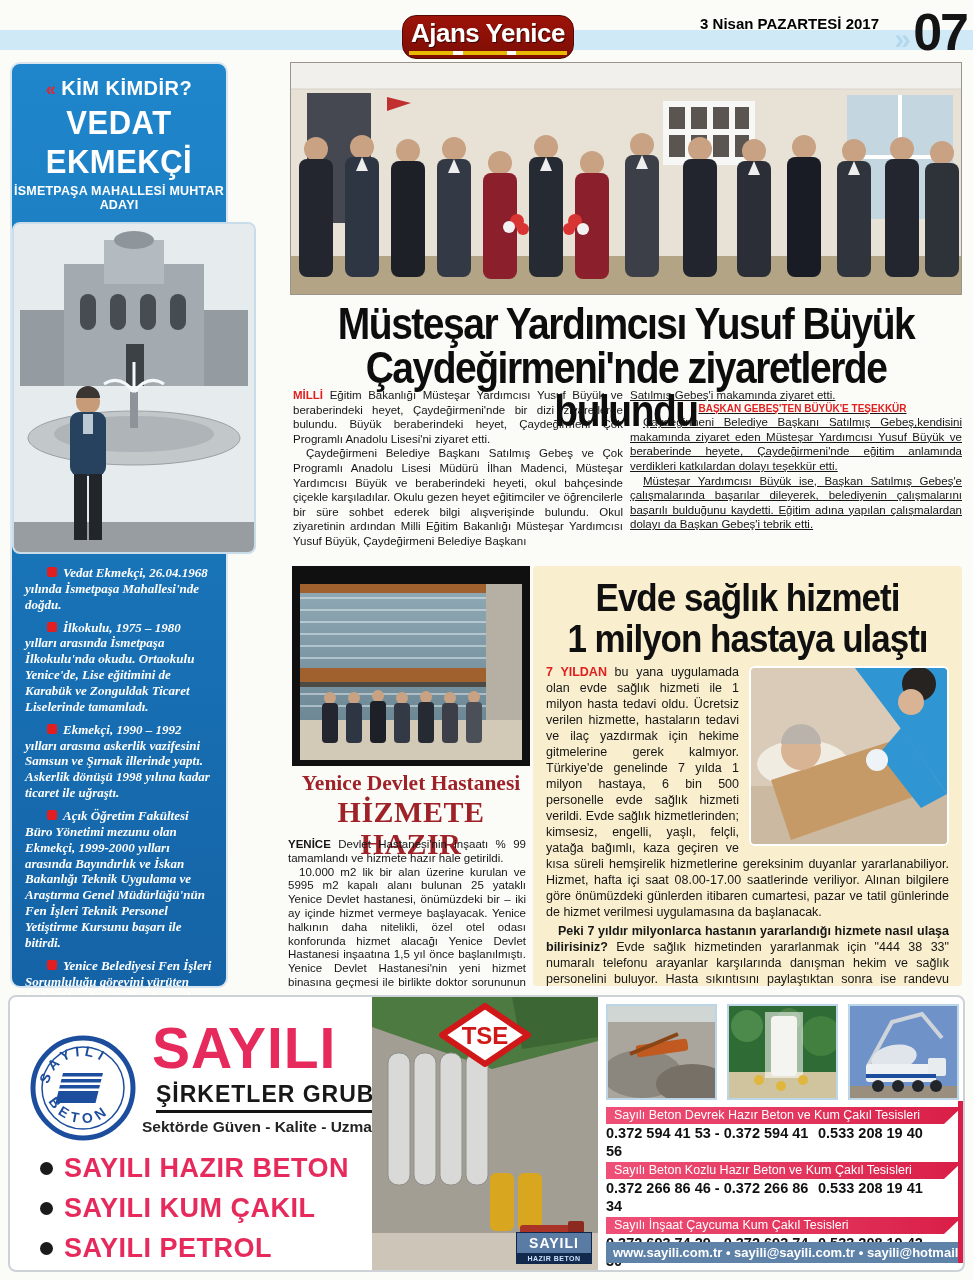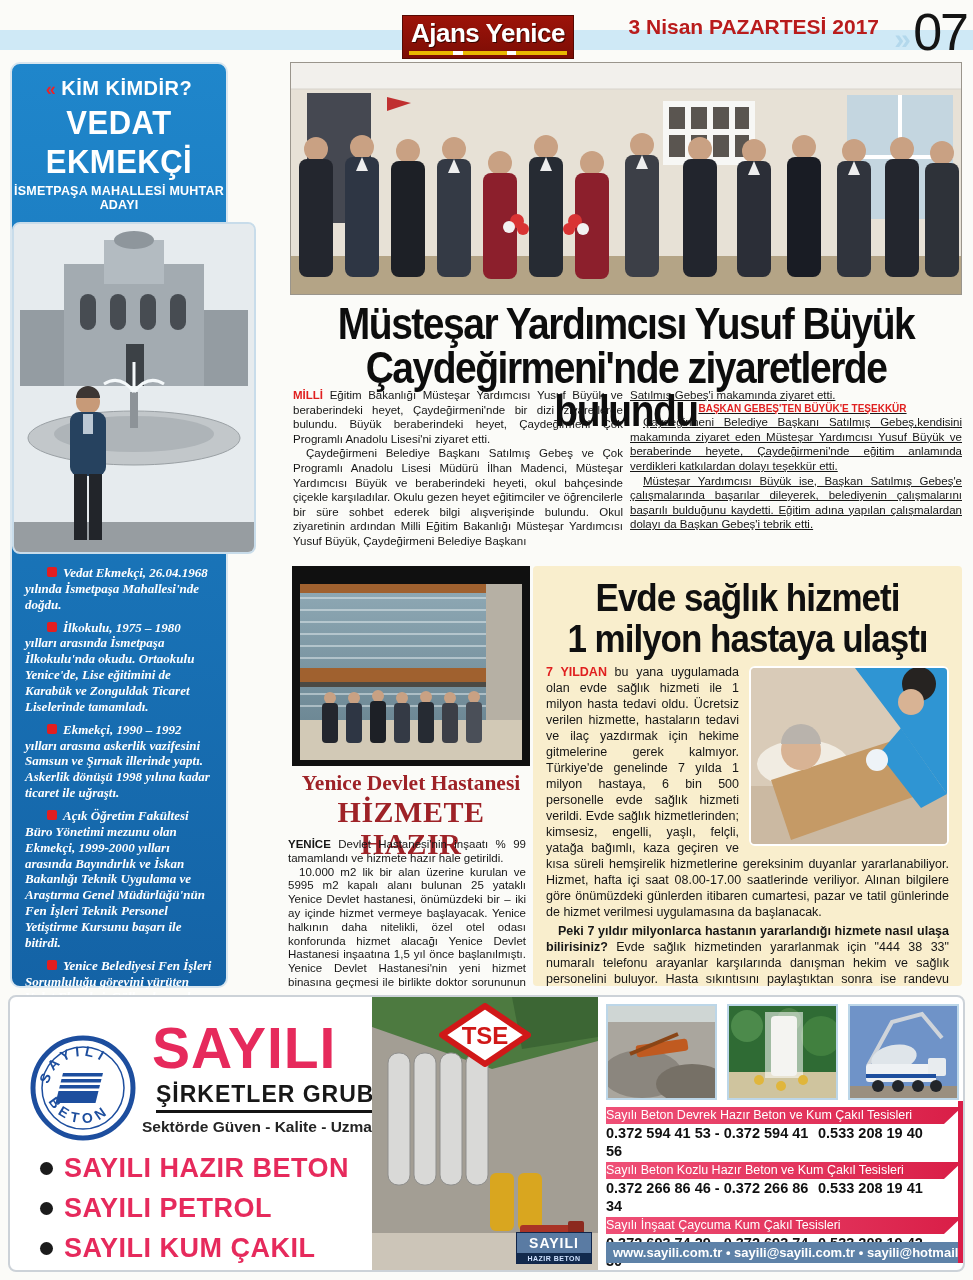--- a/index.html
+++ b/index.html
@@ -3,28 +3,28 @@
 <meta charset="utf-8">
 <style>
   html,body{margin:0;padding:0;background:#e8e8e6;font-family:"Liberation Sans",sans-serif;}
   .page{position:relative;width:973px;height:1280px;margin:0 auto;background:#fbfbf8;overflow:hidden;}
 
   
   .band{position:absolute;left:0;top:30px;width:100%;height:20px;background:#cfe9f6;}
   .haber{position:absolute;left:10px;top:12px;font-size:38px;font-weight:bold;color:#2aa7d4;letter-spacing:-1px;z-index:3;}
   .haber .chev{color:#a5cee2;margin-right:2px;}
   .logo-box{position:absolute;left:402px;top:15px;width:170px;height:42px;background:linear-gradient(#9d1309,#7c0d05);
-            border:1px solid #550903;border-radius:0;z-index:3;text-align:center;}
+            border:1px solid #550903;border-radius:14px;z-index:3;text-align:center;}
   .logo-box .logo-txt{color:#fff;font-weight:bold;font-size:26px;line-height:34px;letter-spacing:-0.5px;
             font-family:"Liberation Sans",sans-serif;text-shadow:1px 1px 0 #3a0602;}
   .logo-strip{position:absolute;left:6px;right:6px;bottom:3px;height:4px;
             background:linear-gradient(90deg,#e9b800 0 28%,#fff 28% 34%,#e9b800 34% 62%,#fff 62% 68%,#e9b800 68% 100%);}
-  .date-line{position:absolute;right:94px;top:15px;font-size:21px;font-weight:bold;color:#b91c1c;z-index:3;}
+  .date-line{position:absolute;right:94px;top:15px;font-size:15px;font-weight:bold;color:#000000;z-index:3;}
   .chev-right{position:absolute;right:62px;top:22px;font-size:30px;font-weight:bold;color:#b3d8ec;z-index:3;}
-  .page-num{position:absolute;right:6px;top:2px;font-size:52px;font-weight:normal;color:#141414;letter-spacing:-2px;z-index:3;}
+  .page-num{position:absolute;right:6px;top:2px;font-size:52px;font-weight:bold;color:#141414;letter-spacing:-2px;z-index:3;}
 
   
   .sidebar{position:absolute;left:10px;top:62px;width:218px;height:926px;border-radius:10px;
            background:linear-gradient(180deg,#1f86cb,#1463a6);border:2px solid #d9e6ef;box-sizing:border-box;}
   .kicker{margin-top:13px;text-align:center;color:#fff;font-weight:bold;font-size:20px;letter-spacing:0.5px;}
   .kicker .mark{color:#e8232a;margin-right:5px;font-size:18px;}
   .sb-title{text-align:center;color:#fff;font-weight:bold;font-size:31px;margin-top:3px;transform:scaleY(1.1);transform-origin:top center;letter-spacing:0.5px;}
   .sb-sub{text-align:center;color:#fff;font-weight:bold;font-size:12.5px;margin-top:9px;letter-spacing:0.2px;}
   .sb-photo{margin:10px auto 9px;width:240px;height:328px;border-radius:8px;border:2px solid #c8dcea;overflow:hidden;position:relative;background:#e8edef;}
   .sb-text{padding:2px 13px 0;color:#fff;font-family:"Liberation Serif",serif;font-style:italic;font-weight:bold;font-size:13px;line-height:1.22;}
@@ -82,21 +82,21 @@
   .mix-badge{position:absolute;right:6px;bottom:6px;width:74px;border:1px solid #10254a;}
   .mix-badge .b1{background:#5a7ba3;color:#fff;font-weight:bold;font-size:14px;text-align:center;padding:2px 0;letter-spacing:1px;}
   .mix-badge .b2{background:#122a4d;color:#cfe2ff;font-size:7px;font-weight:bold;text-align:center;padding:1.5px 0;letter-spacing:0.5px;}
 
   .ad-right{position:absolute;left:596px;top:7px;width:356px;}
   .photo-row{display:flex;gap:10px;margin-bottom:7px;}
   .sp{width:111px;height:96px;border:2px solid #bcd6e8;box-sizing:border-box;overflow:hidden;background:#dfe3e2;}
   .fac{margin-bottom:1px;}
   .fac .banner{height:17px;background:linear-gradient(90deg,#ef5077,#d91e47);
                clip-path:polygon(0 0,100% 0,calc(100% - 18px) 100%,0 100%);
-               color:#fff;font-size:12.5px;line-height:17px;margin-top:2px;white-space:nowrap;overflow:hidden;}
+               color:#fff;font-size:12.5px;line-height:17px;padding-left:8px;margin-top:2px;white-space:nowrap;overflow:hidden;}
   .fac .nums{display:flex;font-size:14.5px;font-weight:bold;color:#101010;line-height:18px;}
   .fac .land{flex:0 0 212px;}
   .ad-footer{position:absolute;left:596px;bottom:7px;width:356px;height:21px;background:#5e82a8;color:#fff;
              font-weight:bold;font-size:13px;line-height:21px;padding-left:7px;box-sizing:border-box;white-space:nowrap;}
   .ad-redline{position:absolute;right:0;top:104px;width:5px;height:162px;background:#d91e47;}
 </style>
 </head>
 <body>
 
 <div class="page">
@@ -386,25 +386,25 @@
     <div class="ad-rule"></div>
     <div class="ad-tagline">Sektörde Güven - Kalite - Uzmanlık</div>
 
     <div class="ad-bullets">
       <div class="row">
           <span class="dot"></span>
           <span class="txt">SAYILI HAZIR BETON</span>
         </div>
       <div class="row">
           <span class="dot"></span>
-          <span class="txt">SAYILI PETROL</span>
+          <span class="txt">SAYILI KUM ÇAKIL</span>
         </div>
       <div class="row">
           <span class="dot"></span>
-          <span class="txt">SAYILI KUM ÇAKIL</span>
+          <span class="txt">SAYILI PETROL</span>
         </div>
     </div>
 
     <div class="ad-midphoto">
       <svg width="226" height="273" viewBox="0 0 226 273">
         <rect width="226" height="273" fill="#a39e94"></rect>
         <polygon points="0,0 226,0 226,44 120,72 0,30" fill="#4d7a40"></polygon>
         <polygon points="140,0 226,0 226,40 150,52" fill="#3c6634"></polygon>
         <g stroke="#8f8f8d" stroke-width="1" fill="#d9d9d7">
           <rect x="16" y="56" width="22" height="132" rx="10"></rect>

